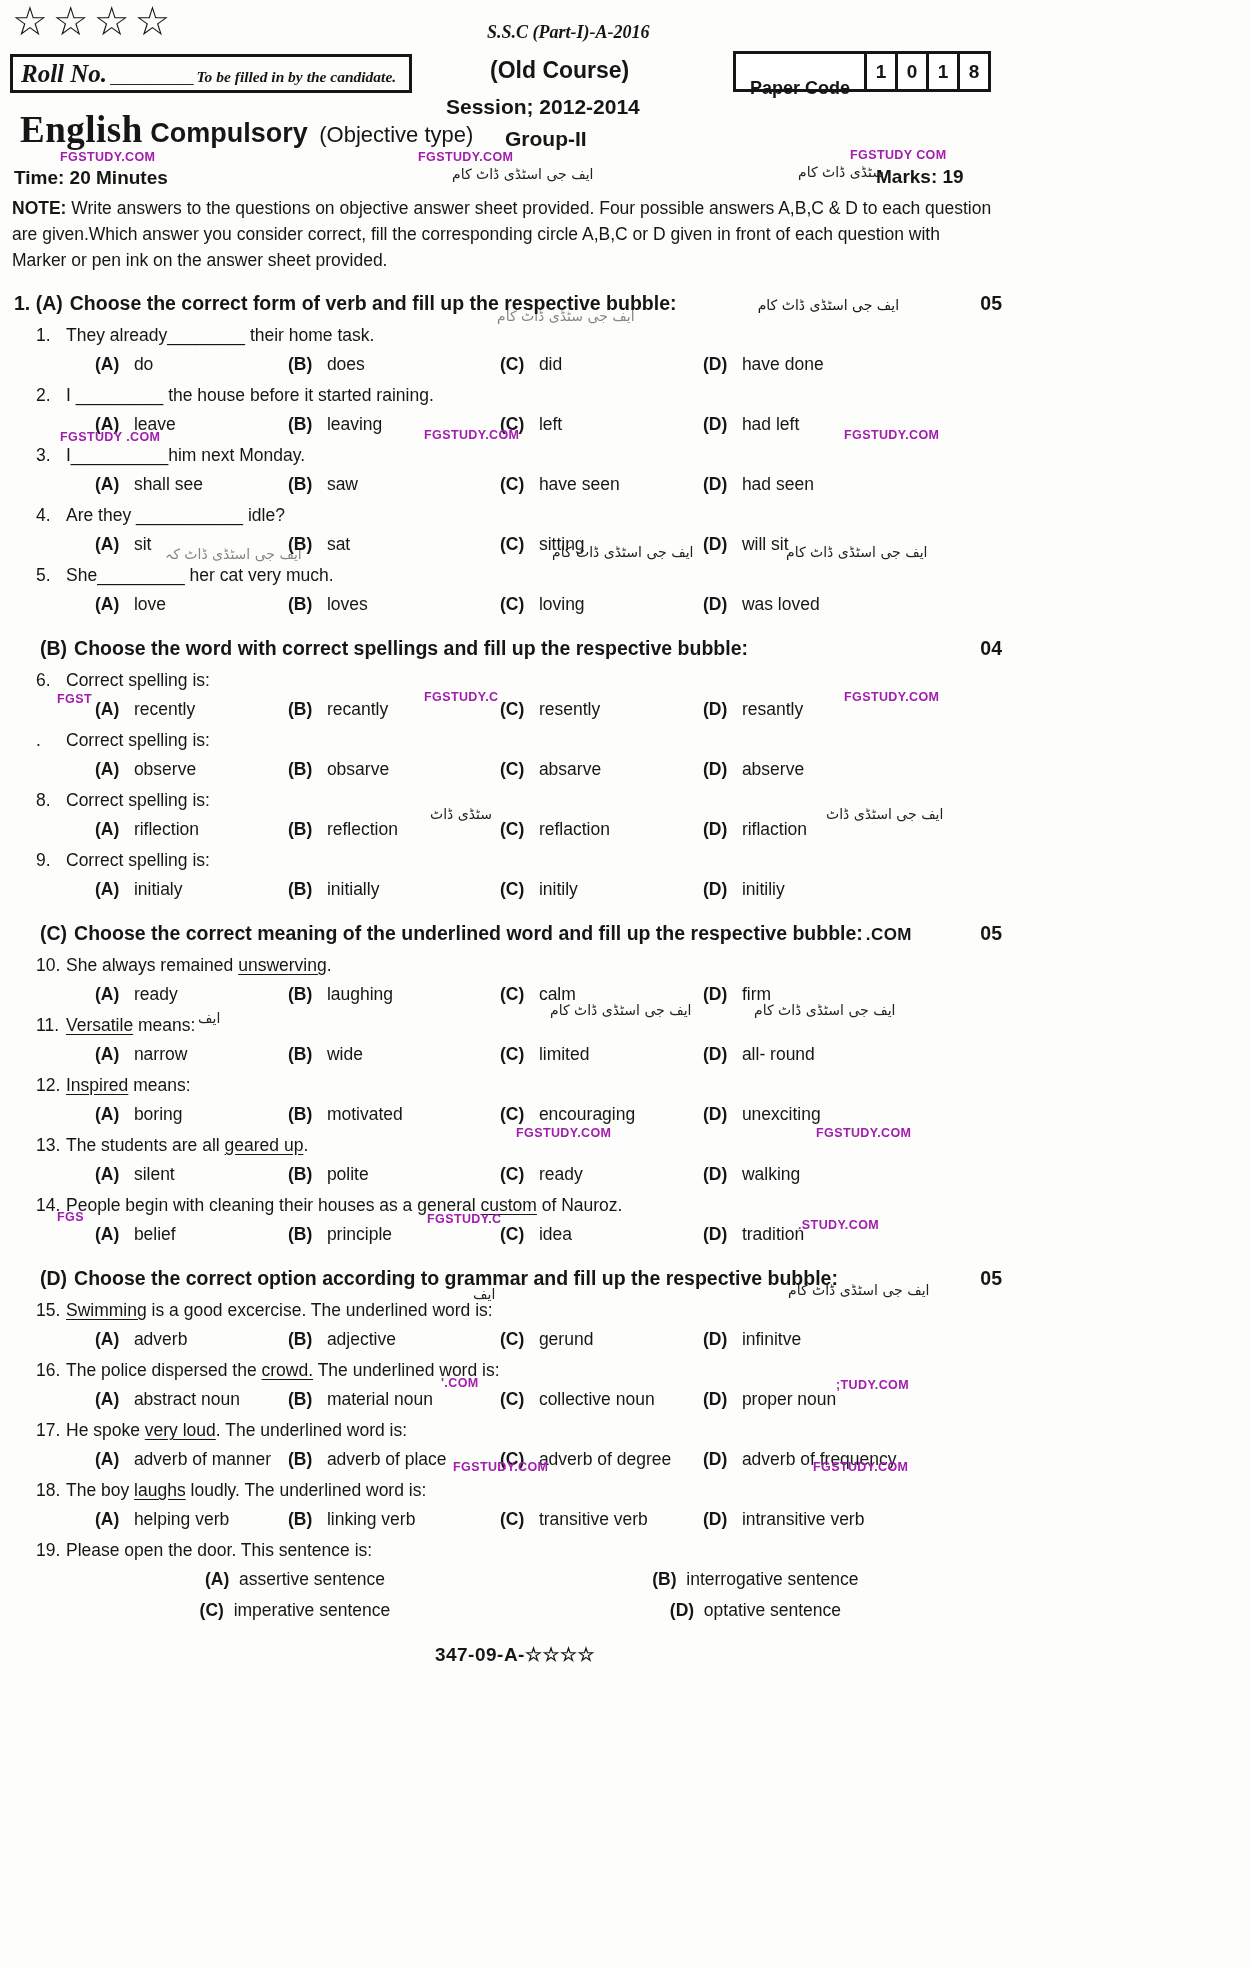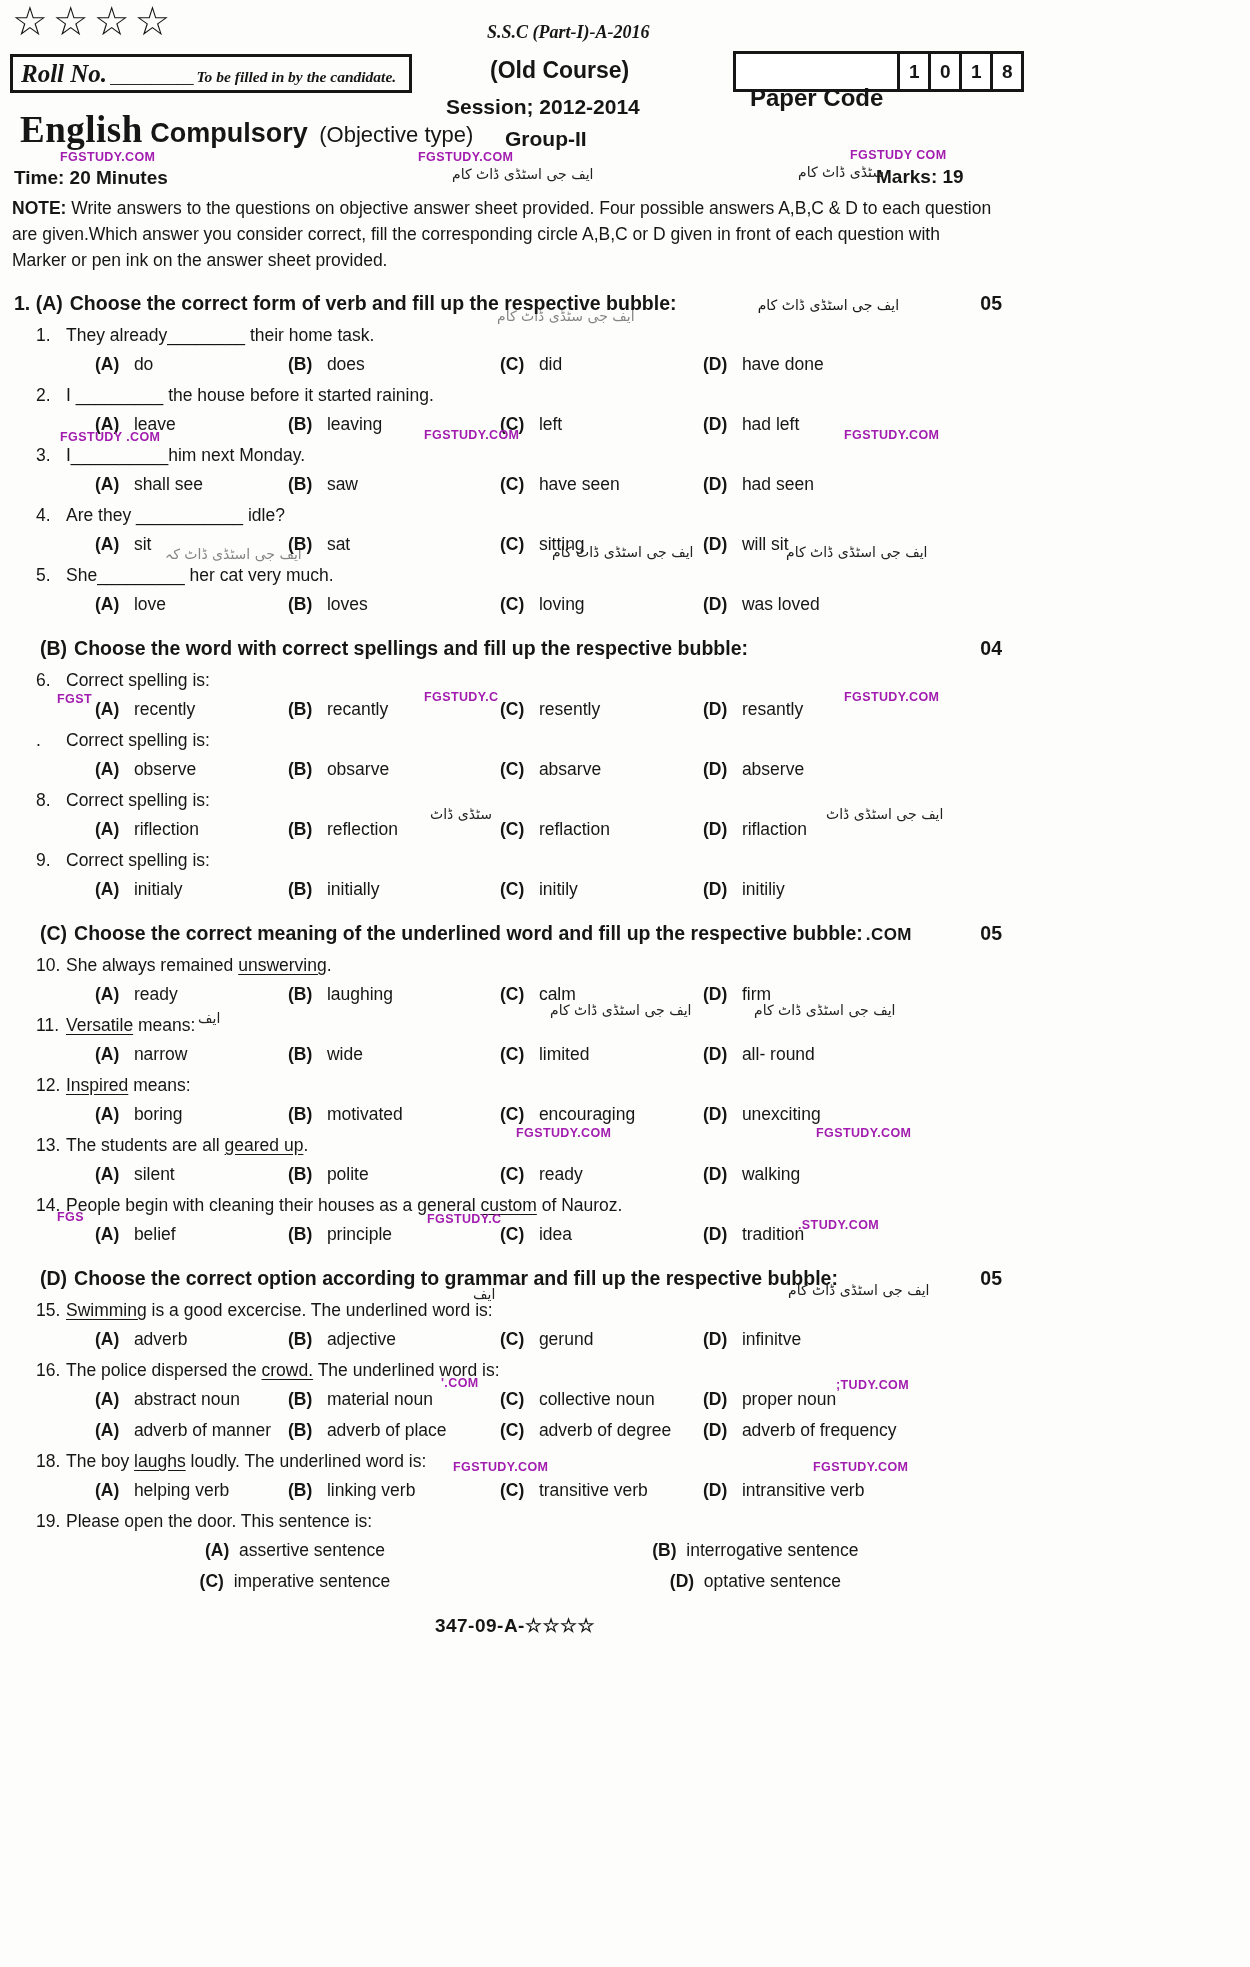--- a/index.html
+++ b/index.html
@@ -20,21 +20,21 @@
   .exam-ref  { position: absolute; left: 487px; top: 22px; font-family: "Liberation Serif", serif; font-style: italic; font-weight: bold; font-size: 18px; }
   .rollno-box {
     position: absolute; left: 10px; top: 54px; width: 402px; height: 39px;
     border: 3px solid #161616; display: flex; align-items: baseline; padding: 3px 8px 0 8px; white-space: nowrap;
   }
   .rollno-label { font-family: "Liberation Serif", serif; font-style: italic; font-weight: bold; font-size: 25px; }
   .rollno-line  { font-size: 15px; letter-spacing: 0px; margin: 0 3px; }
   .rollno-note  { font-family: "Liberation Serif", serif; font-style: italic; font-weight: bold; font-size: 15.5px; }
   .old-course { position: absolute; left: 490px; top: 57px; font-size: 23px; font-weight: bold; }
   .paper-code { position: absolute; left: 733px; top: 51px; height: 41px; border: 3px solid #161616; display: flex; align-items: stretch; background: #fff; }
-  .pc-label { padding: 24px 14px 0 14px; font-weight: bold; font-size: 24px; margin-top: 6px; }
+  .pc-label { padding: 24px 14px 0 14px; font-weight: bold; font-size: 18px; }
   .pc-digit { width: 31px; border-left: 3px solid #161616; display: flex; align-items: center; justify-content: center; font-weight: bold; font-size: 19px; }
   .session { position: absolute; left: 446px; top: 95px; font-size: 21px; font-weight: bold; }
   .subject-line { position: absolute; left: 20px; top: 108px; white-space: nowrap; }
   .subj-main { font-family: "Liberation Serif", serif; font-weight: bold; font-size: 37px; letter-spacing: 0.5px; }
   .subj-sec  { font-weight: bold; font-size: 27px; margin-left: 3px; }
   .subj-type { font-size: 22px; margin-left: 7px; }
   .group { position: absolute; left: 505px; top: 127px; font-size: 21px; font-weight: bold; }
   .time  { position: absolute; left: 14px; top: 167px; font-size: 19px; font-weight: bold; }
   .marks { position: absolute; left: 876px; top: 166px; font-size: 19px; font-weight: bold; }
   .note  { position: absolute; left: 12px; top: 195px; width: 985px; font-size: 17.5px; line-height: 26px; }
@@ -277,20 +277,21 @@
           <div class="question">
             <div class="q-line"><span class="q-num">16.</span><span>The police dispersed the </span><span class="u">crowd.</span><span> The underlined word is:</span></div>
             <div class="opts">
               <div class="opt"><span class="opt-label">(A)</span> <span class="opt-text">abstract noun</span></div>
               <div class="opt"><span class="opt-label">(B)</span> <span class="opt-text">material noun</span></div>
               <div class="opt"><span class="opt-label">(C)</span> <span class="opt-text">collective noun</span></div>
               <div class="opt"><span class="opt-label">(D)</span> <span class="opt-text">proper noun</span></div>
             </div>
           </div>
           <div class="question">
+            <div class="q-line"><span class="q-num">17.</span><span>He spoke </span><span class="u">very loud</span><span>. The underlined word is:</span></div>
             <div class="opts">
               <div class="opt"><span class="opt-label">(A)</span> <span class="opt-text">adverb of manner</span></div>
               <div class="opt"><span class="opt-label">(B)</span> <span class="opt-text">adverb of place</span></div>
               <div class="opt"><span class="opt-label">(C)</span> <span class="opt-text">adverb of degree</span></div>
               <div class="opt"><span class="opt-label">(D)</span> <span class="opt-text">adverb of frequency</span></div>
             </div>
           </div>
           <div class="question">
             <div class="q-line"><span class="q-num">18.</span><span>The boy </span><span class="u">laughs</span><span> loudly. The underlined word is:</span></div>
             <div class="opts">

